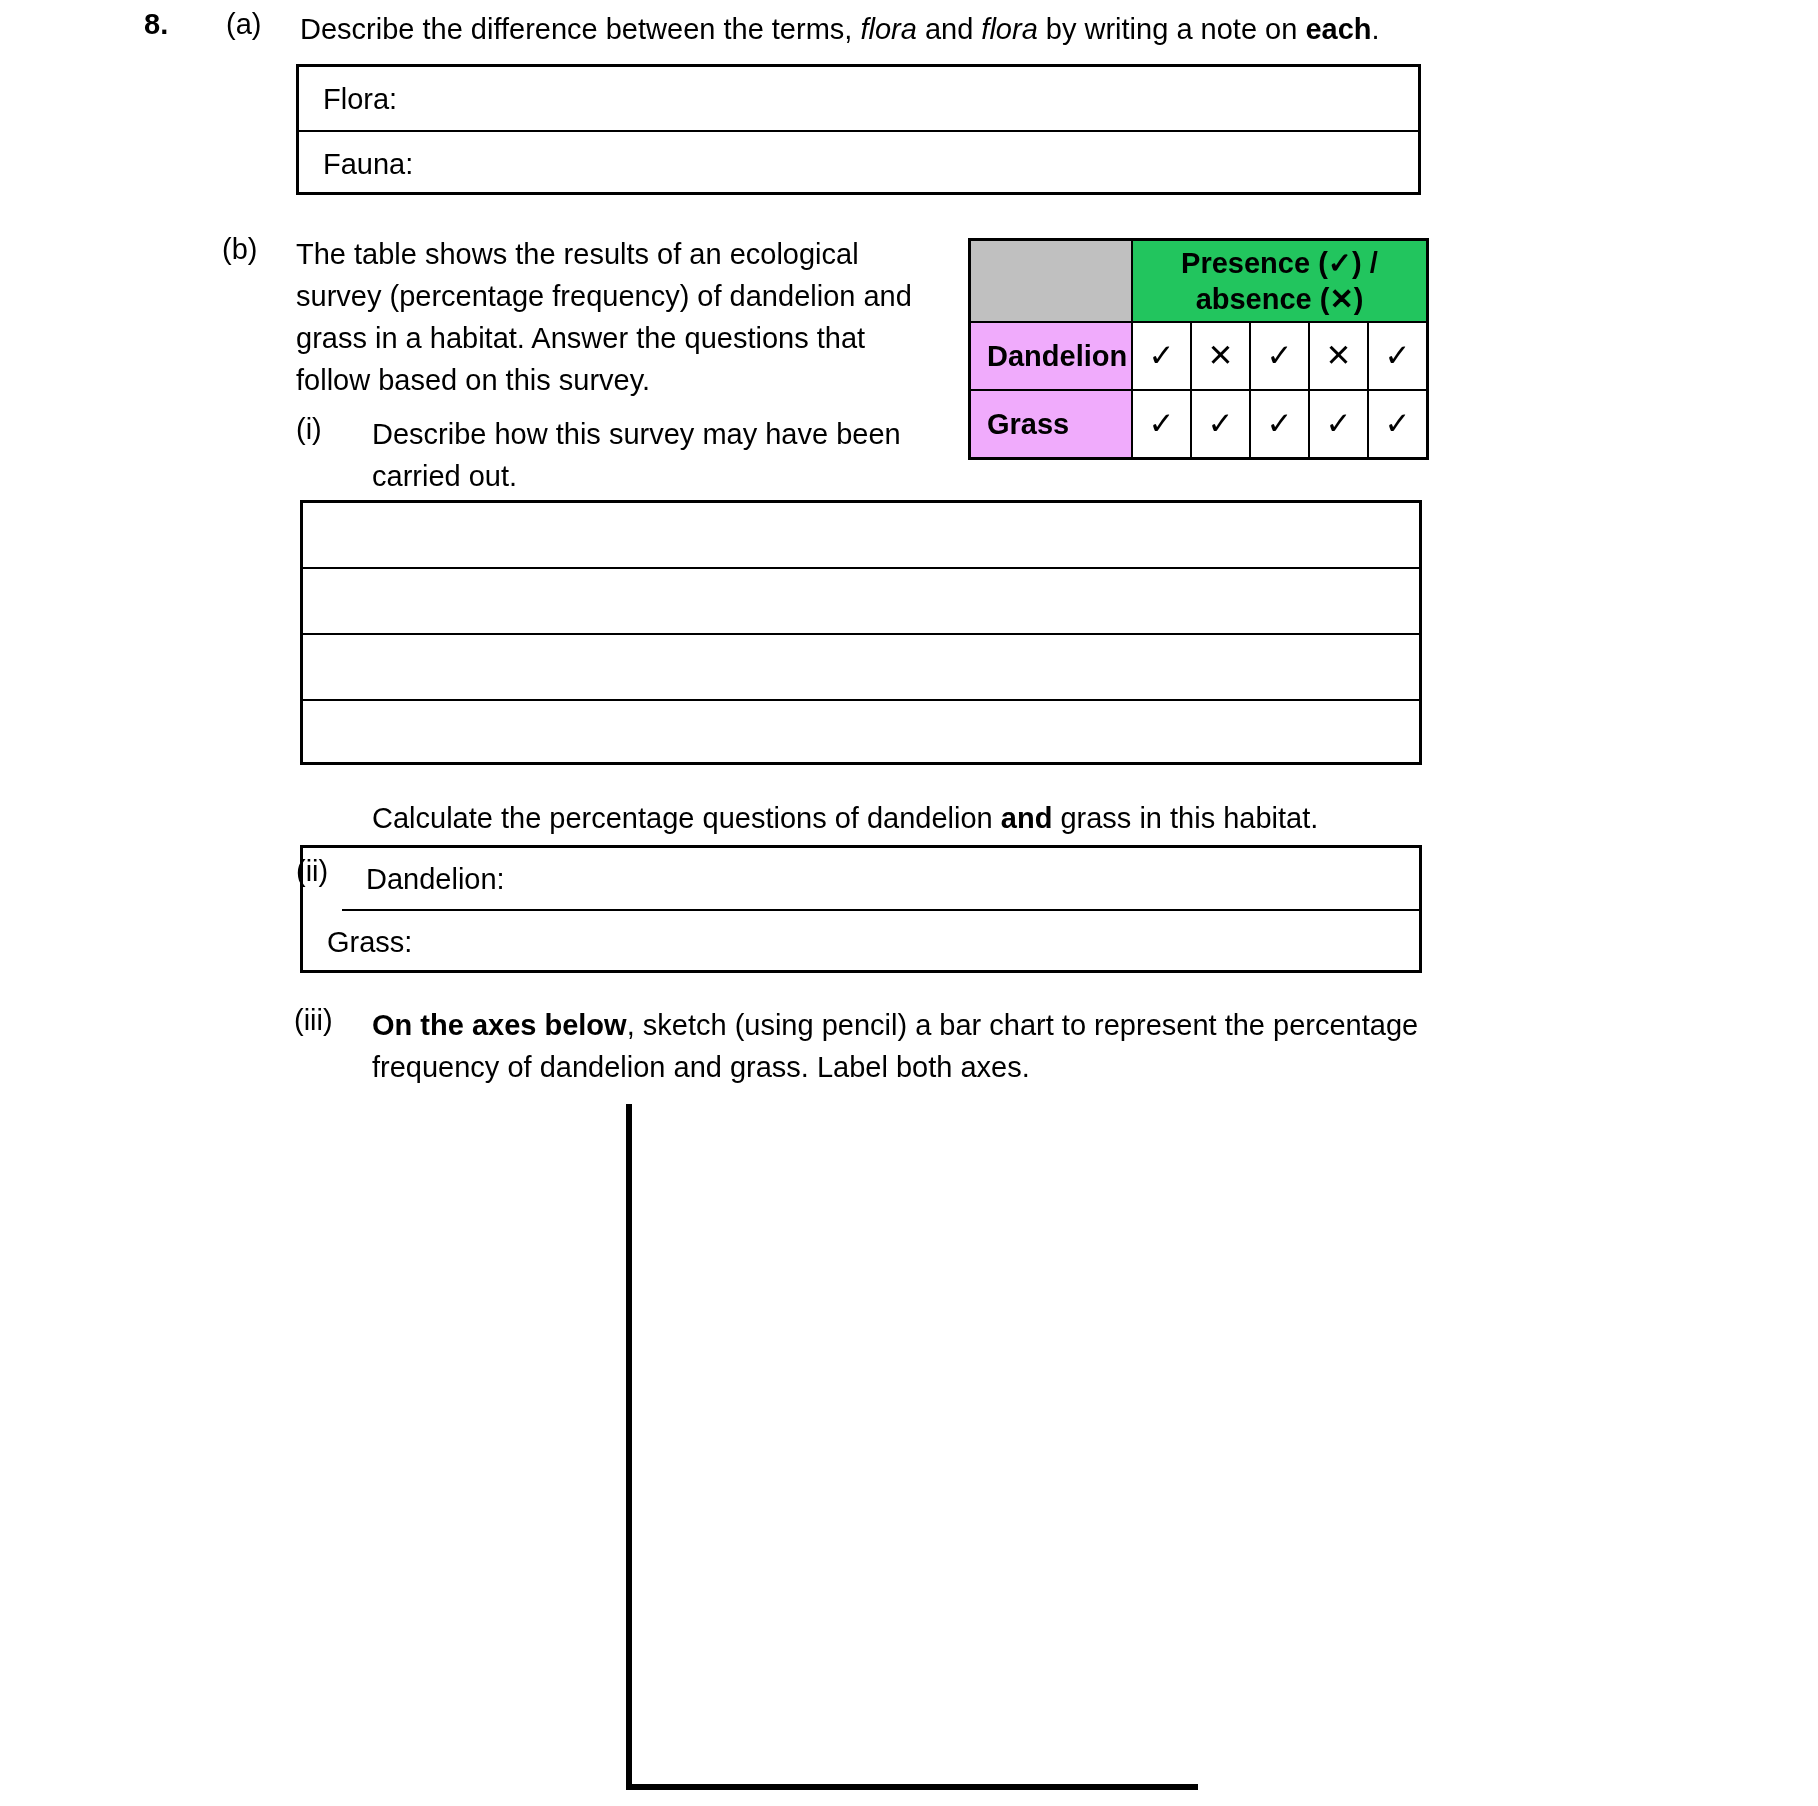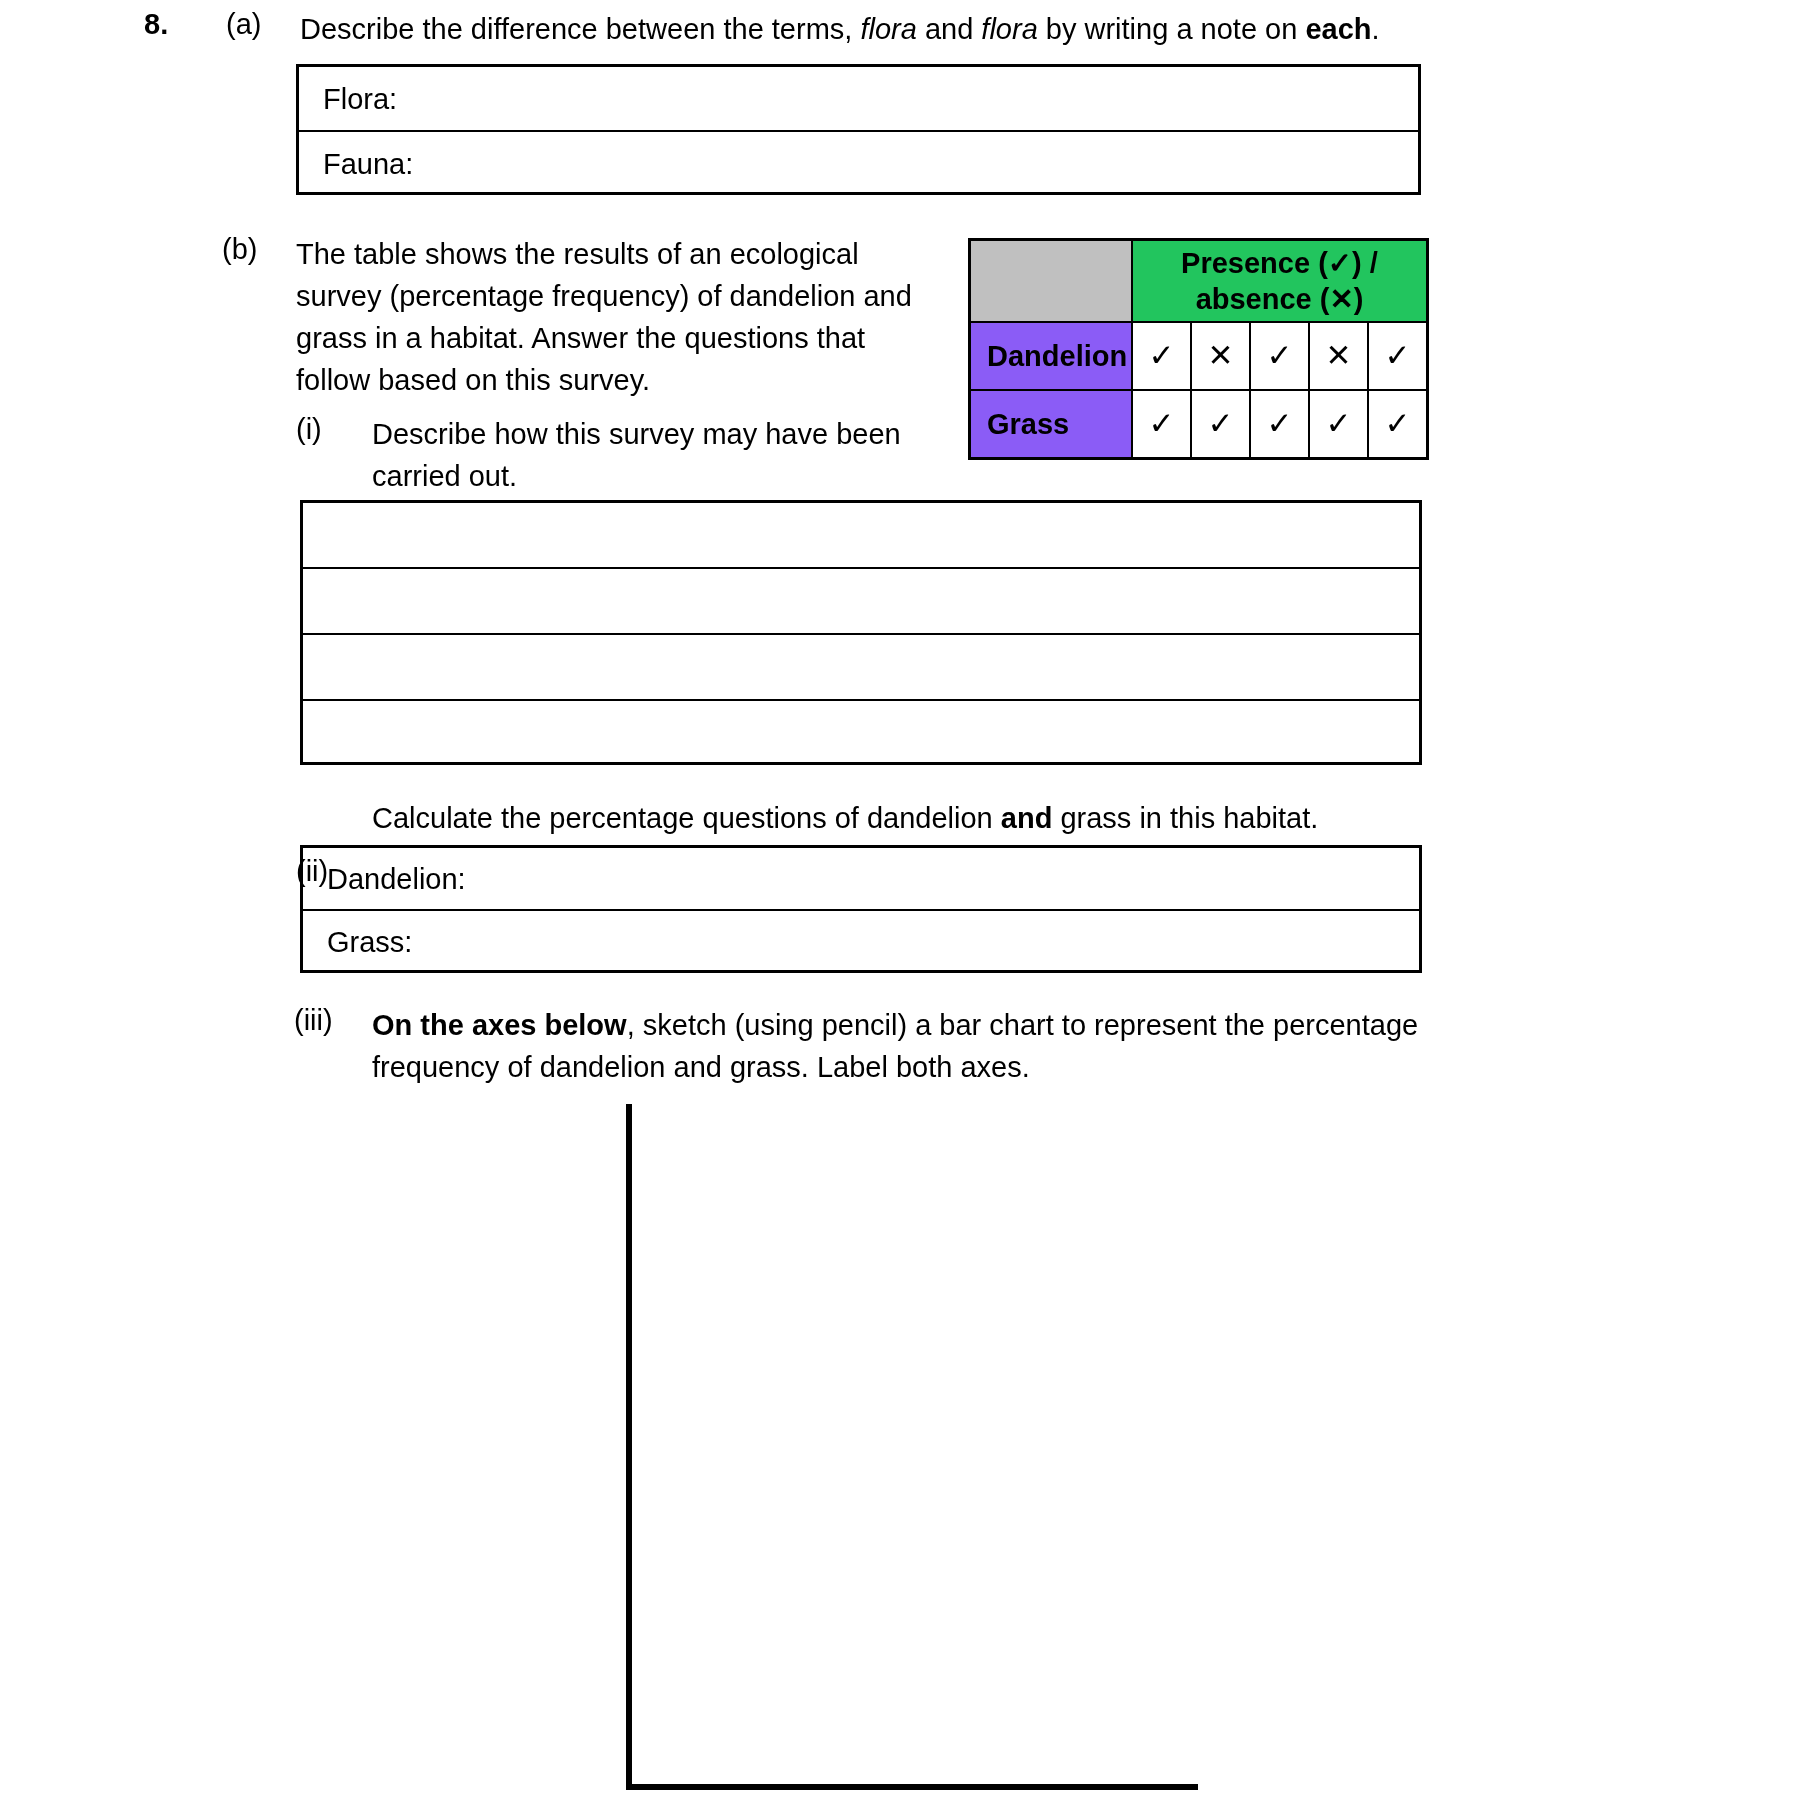--- a/index.html
+++ b/index.html
@@ -81,21 +81,21 @@
     height: 78px;
   }
   .survey-table .hdr-presence {
     background: #22c55e;
     font-size: 29px;
     font-weight: bold;
     line-height: 36px;
     padding: 4px 10px;
   }
   .survey-table .row-label {
-    background: #8b5cf6;
+    background: #f0abfc;
     font-size: 29px;
     font-weight: bold;
     text-align: left;
     padding-left: 16px;
     height: 66px;
   }
   .survey-table .mark {
     width: 57px;
     height: 66px;
     font-size: 30px;
@@ -181,21 +181,21 @@
     <div class="answer-row" style="height:66px;"></div>
     <div class="answer-row" style="height:61px;"></div>
   </div>
 
   <div class="part-label" style="left:296px; top:823px;margin-top:32px;">(ii)</div>
   <div class="part-text" style="left:372px; top:797px; width:1060px;">
     <span>Calculate the percentage questions of dandelion </span><span class="bd">and</span><span> grass in this habitat.</span>
   </div>
 
   <div class="answer-box" style="left:300px; top:845px; width:1122px; height:128px;">
-    <div class="answer-row" style="height:63px;">
+    <div class="answer-row" style="height:63px;margin-left:39px;">
       <span class="lbl">Dandelion:</span>
     </div>
     <div class="answer-row" style="height:61px;">
       <span class="lbl">Grass:</span>
     </div>
   </div>
 
   <div class="part-label" style="left:294px; top:1004px;">(iii)</div>
   <div class="part-text" style="left:372px; top:1004px; width:1070px;">
     <div><span class="bd">On the axes below</span><span>, sketch (using pencil) a bar chart to represent the percentage</span></div>

